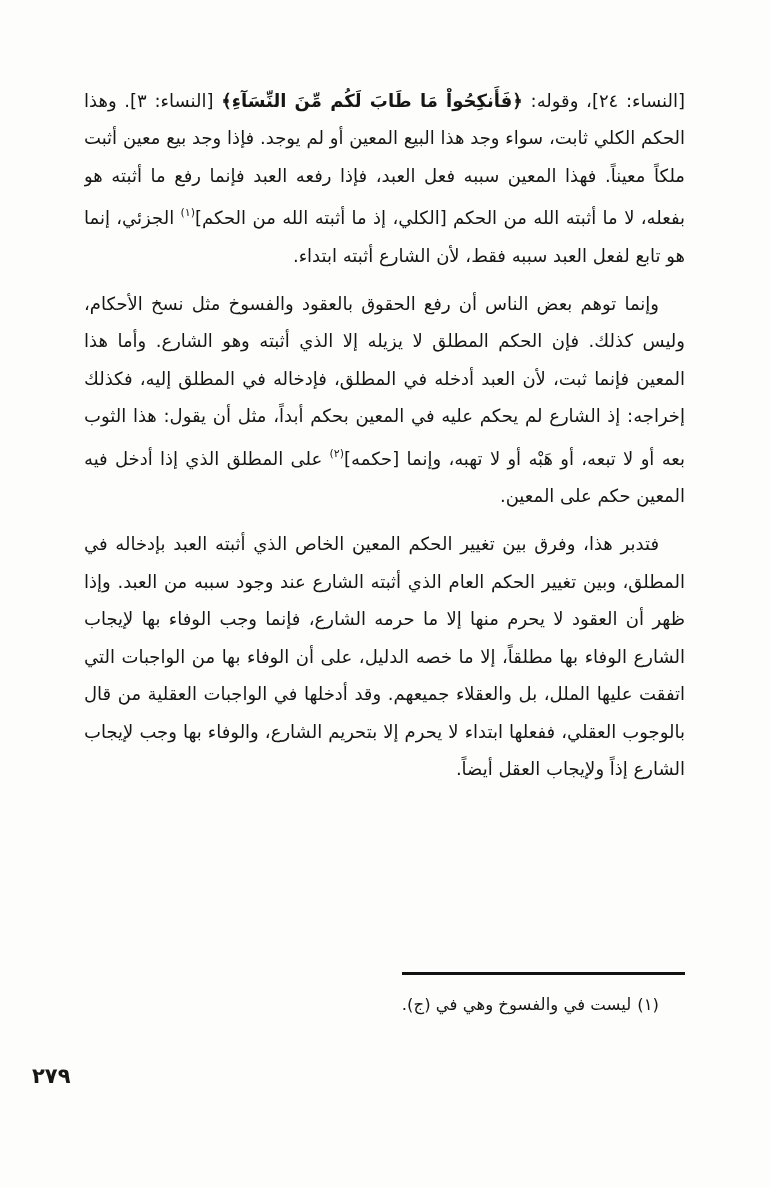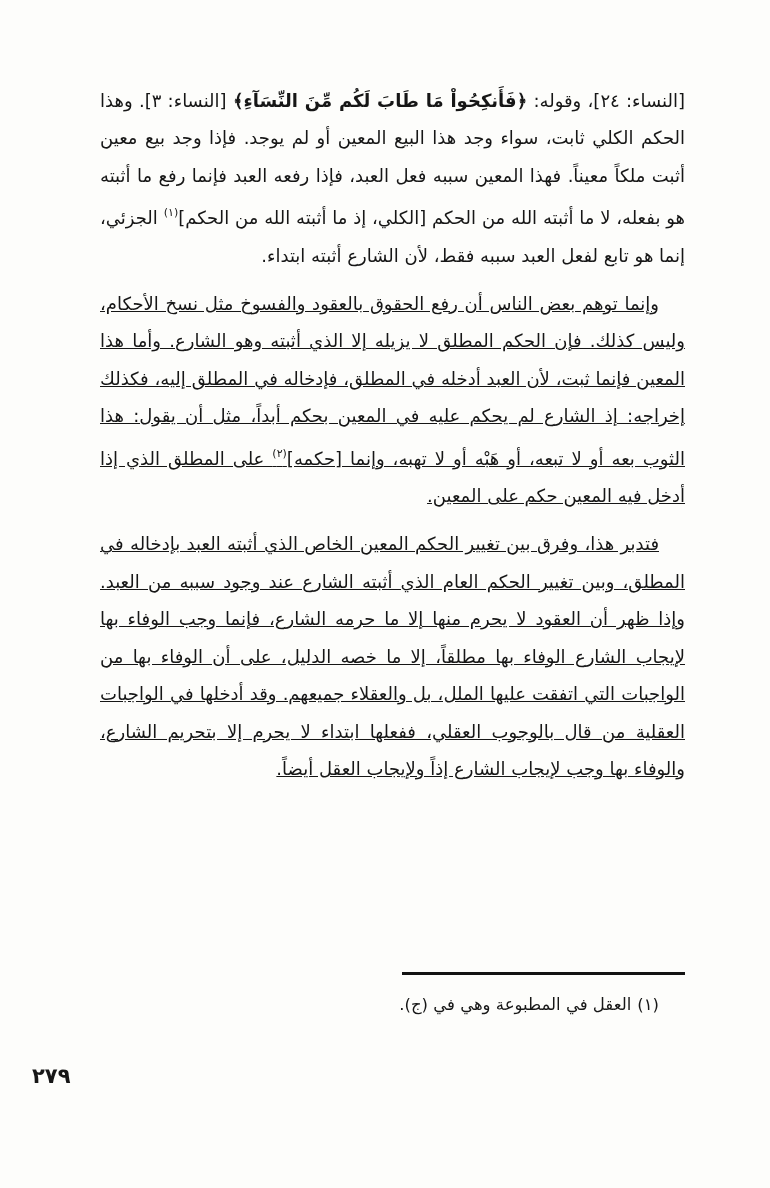--- a/index.html
+++ b/index.html
@@ -23,25 +23,24 @@
     top: 82px;
     right: 85px;
     width: 601px;
     max-height: 886px;
     overflow: hidden;
     text-align: justify;
     font-size: 18px;
     line-height: 37.4px;
   }
   .para {
-    margin: 0 0 11px 16px;
+    margin: 0 0 11px 0;
   }
   .para.indent {
     text-indent: 26px;
-    text-decoration: underline;
   }
   .seg-text {}
   .seg-verse {
     font-weight: bold;
   }
   .seg-footnote-ref {
     font-size: 11px;
     vertical-align: 8px;
     white-space: nowrap;
   }
@@ -89,19 +88,19 @@
     <div id="paragraphs">
         <p class="para"><span class="seg-text">[النساء: ٢٤]، وقوله: </span><span class="seg-verse">﴿فَأَنكِحُواْ مَا طَابَ لَكُم مِّنَ النِّسَآءِ﴾</span><span class="seg-text"> [النساء: ٣]. وهذا الحكم الكلي ثابت، سواء وجد هذا البيع المعين أو لم يوجد. فإذا وجد بيع معين أثبت ملكاً معيناً. فهذا المعين سببه فعل العبد، فإذا رفعه العبد فإنما رفع ما أثبته هو بفعله، لا ما أثبته الله من الحكم [الكلي، إذ ما أثبته الله من الحكم]</span><span class="seg-footnote-ref">(١)</span><span class="seg-text"> الجزئي، إنما هو تابع لفعل العبد سببه فقط، لأن الشارع أثبته ابتداء.</span></p>
         <p class="para indent"><span class="seg-text">وإنما توهم بعض الناس أن رفع الحقوق بالعقود والفسوخ مثل نسخ الأحكام، وليس كذلك. فإن الحكم المطلق لا يزيله إلا الذي أثبته وهو الشارع. وأما هذا المعين فإنما ثبت، لأن العبد أدخله في المطلق، فإدخاله في المطلق إليه، فكذلك إخراجه: إذ الشارع لم يحكم عليه في المعين بحكم أبداً، مثل أن يقول: هذا الثوب بعه أو لا تبعه، أو هَبْه أو لا تهبه، وإنما [حكمه]</span><span class="seg-footnote-ref">(٢)</span><span class="seg-text"> على المطلق الذي إذا أدخل فيه المعين حكم على المعين.</span></p>
         <p class="para indent"><span class="seg-text">فتدبر هذا، وفرق بين تغيير الحكم المعين الخاص الذي أثبته العبد بإدخاله في المطلق، وبين تغيير الحكم العام الذي أثبته الشارع عند وجود سببه من العبد. وإذا ظهر أن العقود لا يحرم منها إلا ما حرمه الشارع، فإنما وجب الوفاء بها لإيجاب الشارع الوفاء بها مطلقاً، إلا ما خصه الدليل، على أن الوفاء بها من الواجبات التي اتفقت عليها الملل، بل والعقلاء جميعهم. وقد أدخلها في الواجبات العقلية من قال بالوجوب العقلي، ففعلها ابتداء لا يحرم إلا بتحريم الشارع، والوفاء بها وجب لإيجاب الشارع إذاً ولإيجاب العقل أيضاً.</span></p>
       </div>
   </main>
 
   <footer class="footnote-area">
     <div class="footnote-rule"></div>
     <div class="footnote-list" id="footnotes">
-        <div class="footnote"><span class="fn-marker">(١)</span><span class="fn-text">العقل في المطبوعة وهي في (ج).</span></div>
+        <div class="footnote"><span class="fn-marker">(١)</span><span class="fn-text">ليست في والفسوخ وهي في (ج).</span></div>
       </div>
   </footer>
 
   <div class="page-number">٢٧٩</div>
 
 </div>
 
 </body></html>

